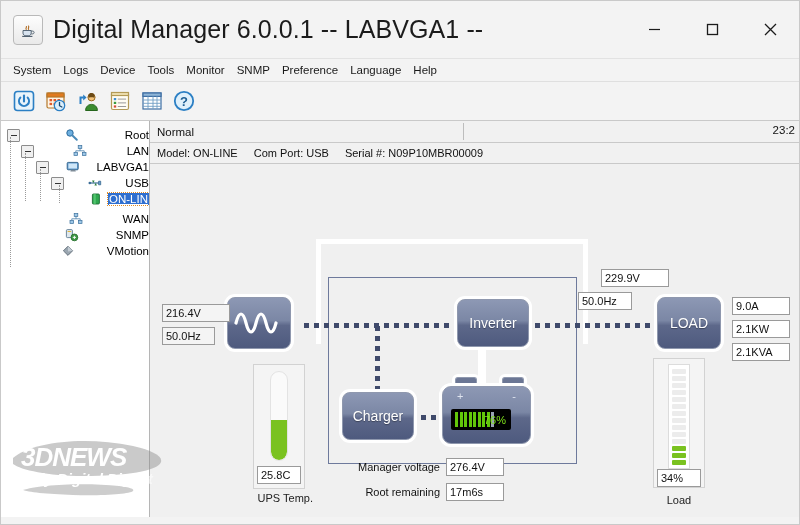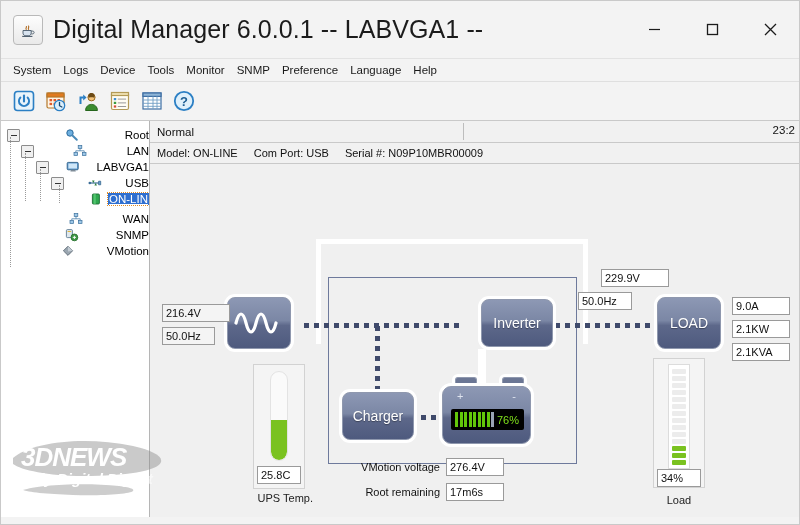--- a/index.html
+++ b/index.html
@@ -471,34 +471,34 @@
 
         <div class="block" style="left:77px;top:133px;width:64px;height:52px;">
           <svg width="52" height="30" viewBox="0 0 52 30">
             <path d="M3 15c3-12 7-12 10 0s7 12 10 0 7-12 10 0 7 12 10 0" fill="none" stroke="#ffffff" stroke-width="3.2" stroke-linecap="round"></path>
           </svg>
         </div>
 
         <div class="field" style="left:12px;top:140px;width:68px;">216.4V</div>
         <div class="field" style="left:12px;top:163px;width:53px;">50.0Hz</div>
 
-        <div class="block" style="left:307px;top:135px;width:72px;height:48px;margin-left:24px;">
+        <div class="block" style="left:307px;top:135px;width:72px;height:48px;">
           <span>Inverter</span>
         </div>
 
         <div class="block" style="left:192px;top:228px;width:72px;height:48px;">
           <span>Charger</span>
         </div>
 
         <div class="bat-nub" style="left:305px;top:213px;"></div>
         <div class="bat-nub" style="left:352px;top:213px;"></div>
         <div class="battery" style="left:292px;top:222px;width:89px;height:58px;">
           <span class="bat-sign" style="left:14px;top:3px;">+</span>
           <span class="bat-sign" style="right:14px;top:3px;">-</span>
-          <div class="bat-screen" style="left:8px;top:22px;width:73px;height:21px;">
+          <div class="bat-screen" style="left:8px;top:22px;width:60px;height:21px;">
             <div class="bat-bars">
               <i class="bat-bar"></i>
                 <i class="bat-bar"></i>
                 <i class="bat-bar"></i>
                 <i class="bat-bar"></i>
               <i class="bat-bar"></i>
                 <i class="bat-bar"></i>
                 <i class="bat-bar"></i>
                 <i class="bat-bar"></i>
               <i class="bat-bar off"></i>
@@ -538,21 +538,21 @@
           <i class="seg"></i>
           <i class="seg"></i>
           <i class="seg"></i>
           <i class="seg"></i>
           <i class="seg"></i>
           <i class="seg"></i>
         </div>
         <div class="field white" style="left:507px;top:305px;width:44px;">34%</div>
         <div class="glabel" style="left:496px;top:330px;width:66px;">Load</div>
 
-        <div class="readout-label" style="left:190px;top:297px;width:100px;">VMotion voltage</div>
+        <div class="readout-label" style="left:190px;top:297px;width:100px;">Manager voltage</div>
         <div class="field white" style="left:296px;top:294px;width:58px;">276.4V</div>
 
         <div class="readout-label" style="left:190px;top:322px;width:100px;">Root remaining</div>
         <div class="field white" style="left:296px;top:319px;width:58px;">17m6s</div>
 
       </div>
     </div>
   </div>
 
   <div class="watermark">

